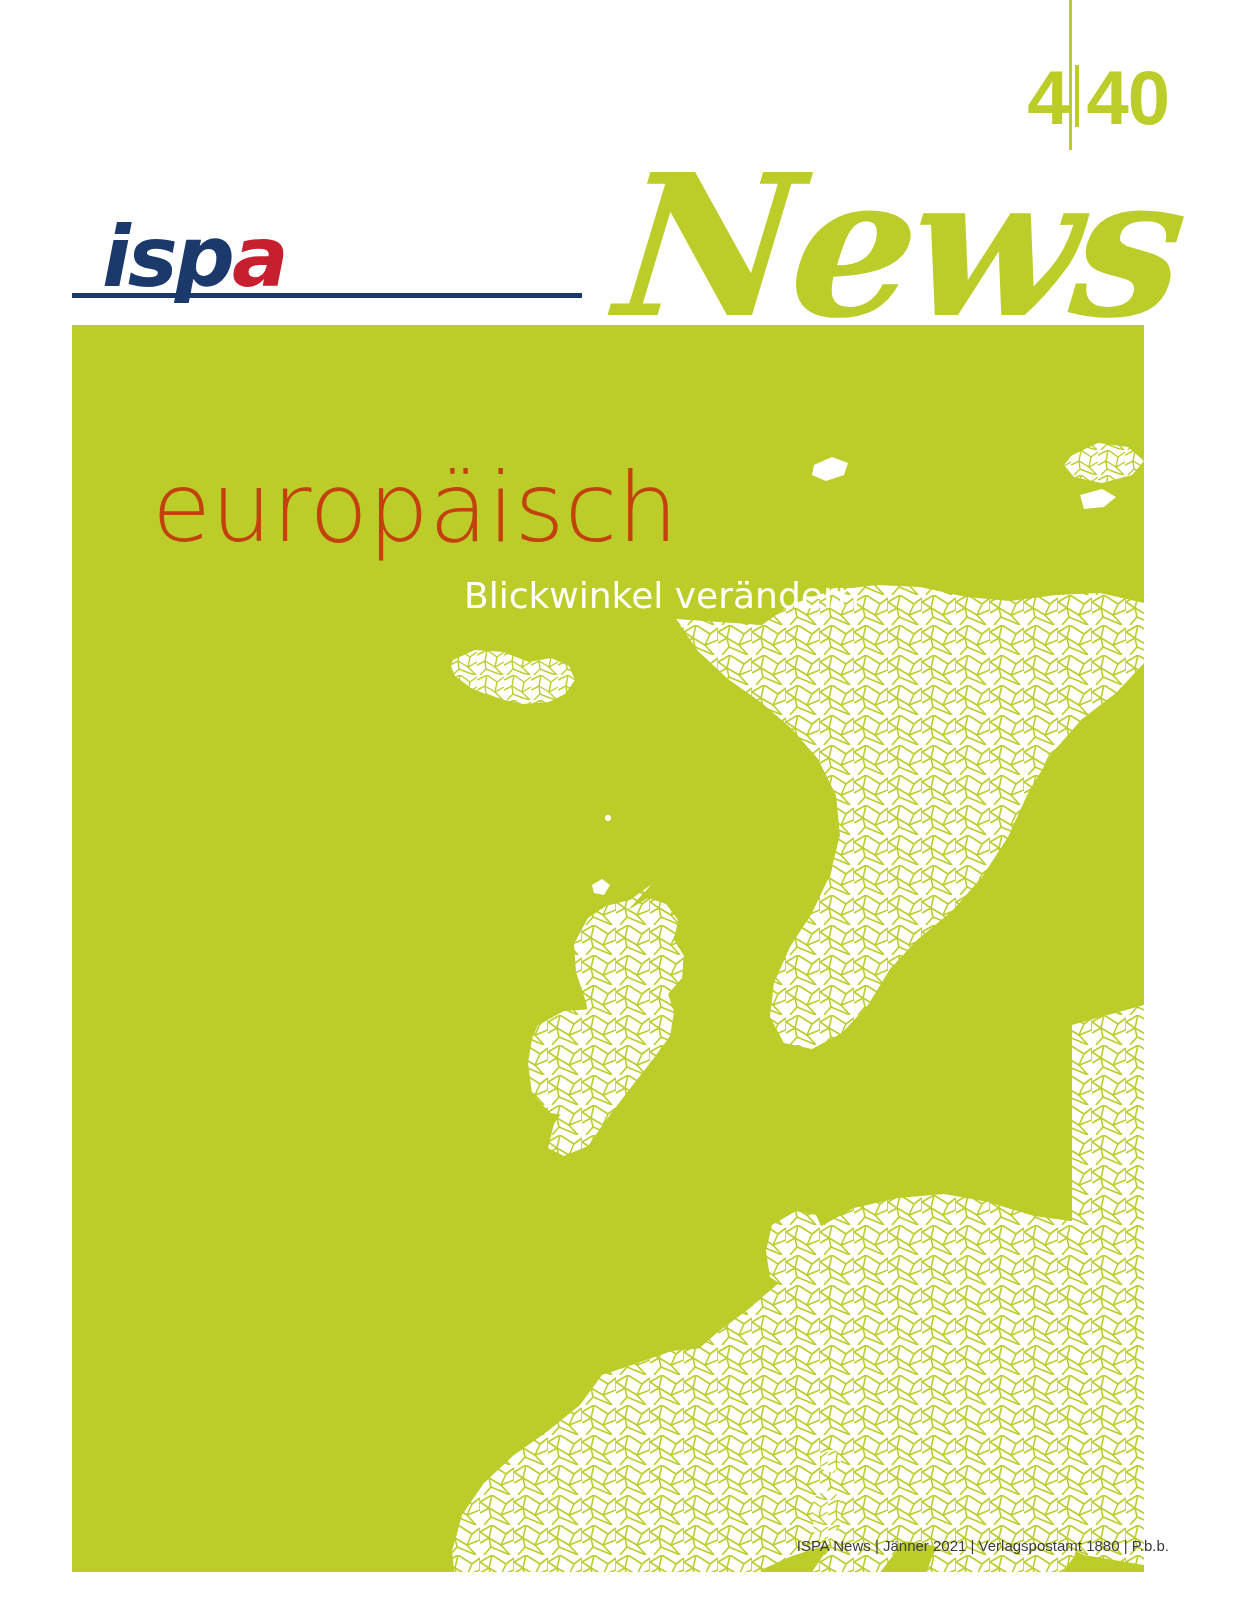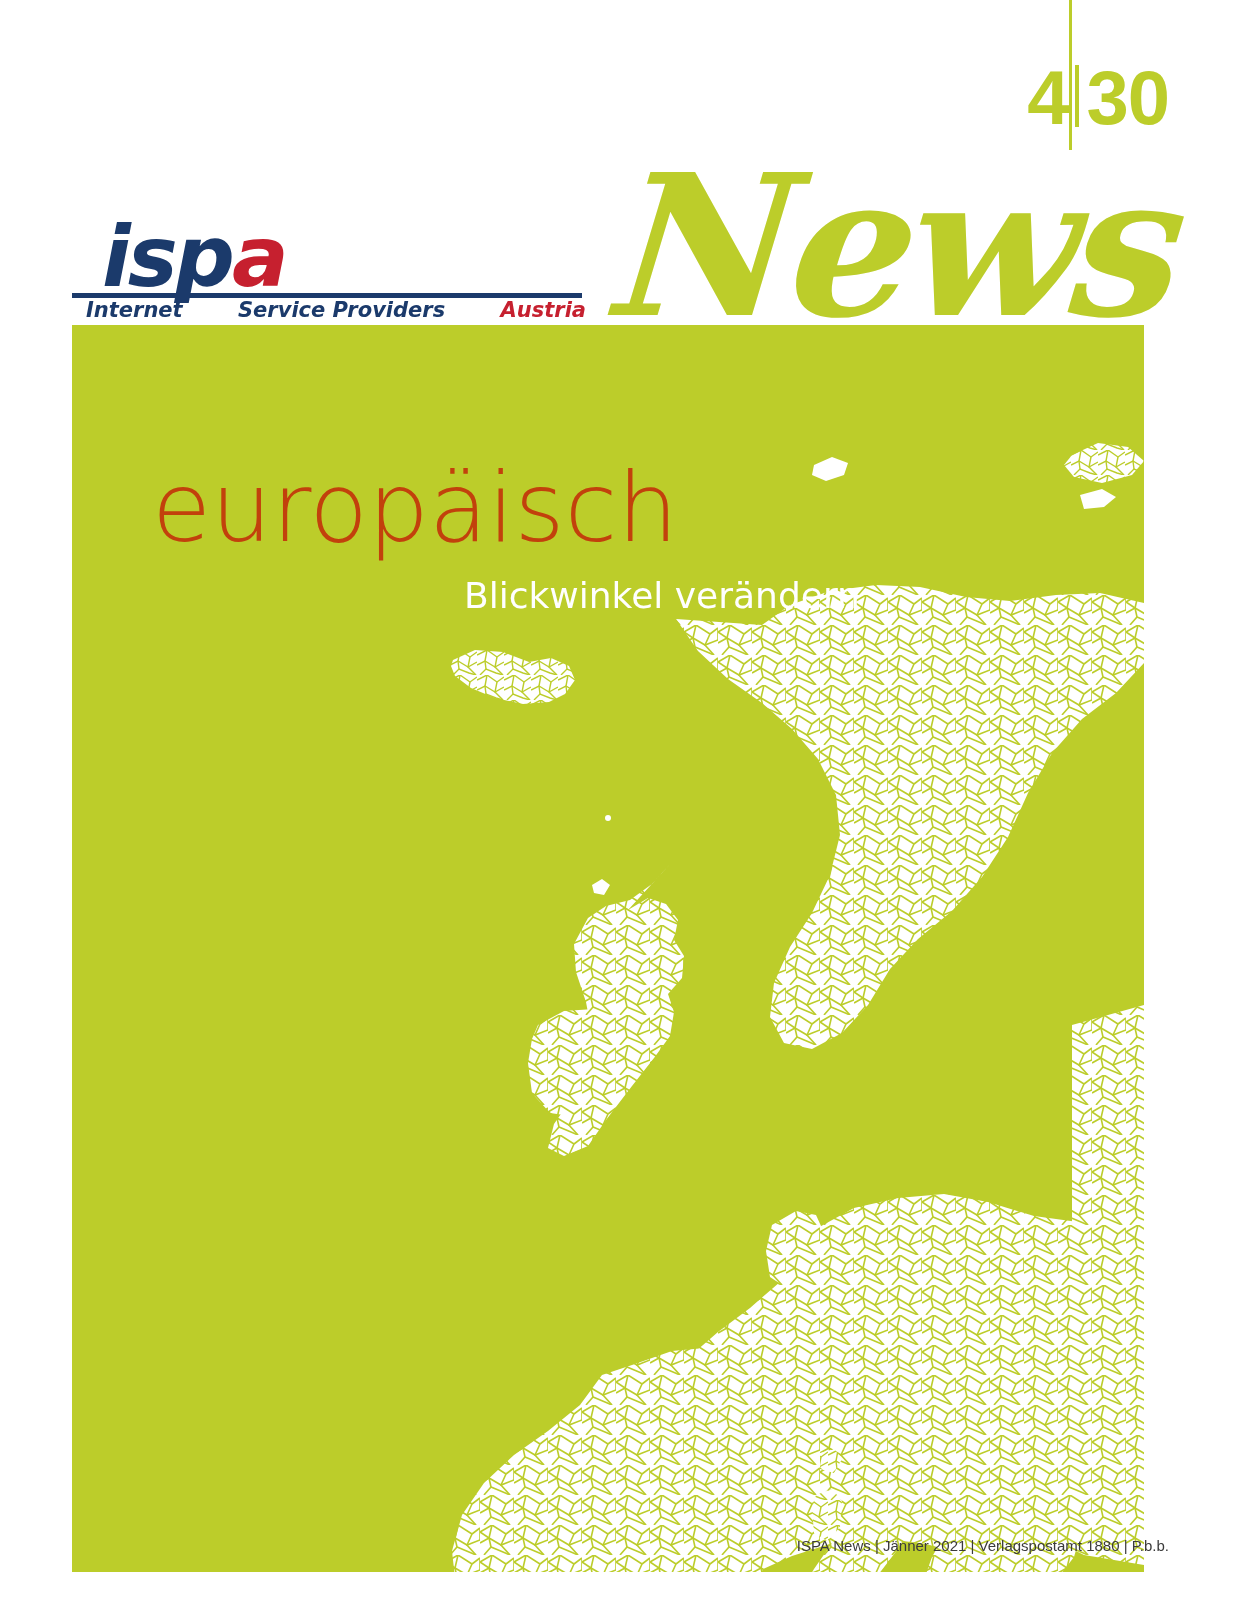--- a/index.html
+++ b/index.html
@@ -174,33 +174,28 @@
     text-align: right;
   }
 </style>
 </head>
 <body>
 
 <div class="issue-rule"></div>
 <div class="issue-number">
   <span>4</span>
   <span class="sep"></span>
-  <span>30</span>
+  <span>40</span>
 </div>
 
 <div class="logo">
   <div class="logo-word">
     <span>isp</span><span class="red-a">a</span>
   </div>
   <div class="logo-rule"></div>
-  <div class="logo-sub">
-    <span>Internet</span>
-    <span>Service Providers</span>
-    <span class="austria">Austria</span>
-  </div>
   <div class="logo-rule2"></div>
 </div>
 
 <div class="news-script">News</div>
 
 <div class="green-panel">
   <div class="map-wrap">
     <svg width="1072" height="1247" viewBox="0 0 1072 1247" xmlns="http://www.w3.org/2000/svg" aria-hidden="true">
       <defs>
         <pattern id="roadnet" width="34" height="30" patternUnits="userSpaceOnUse">

